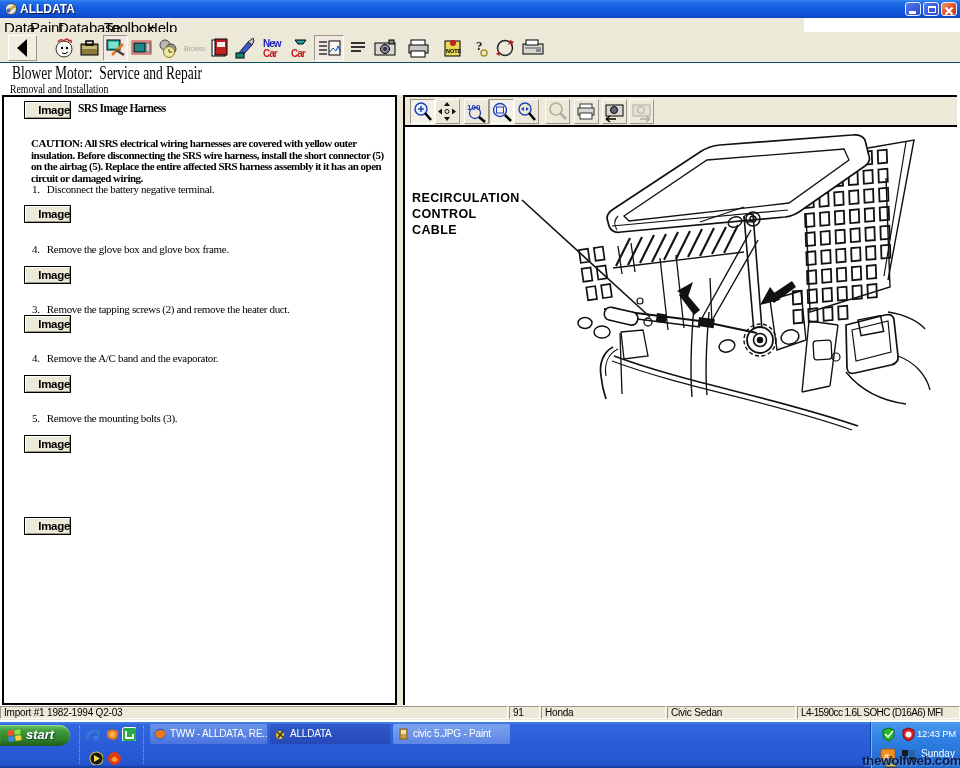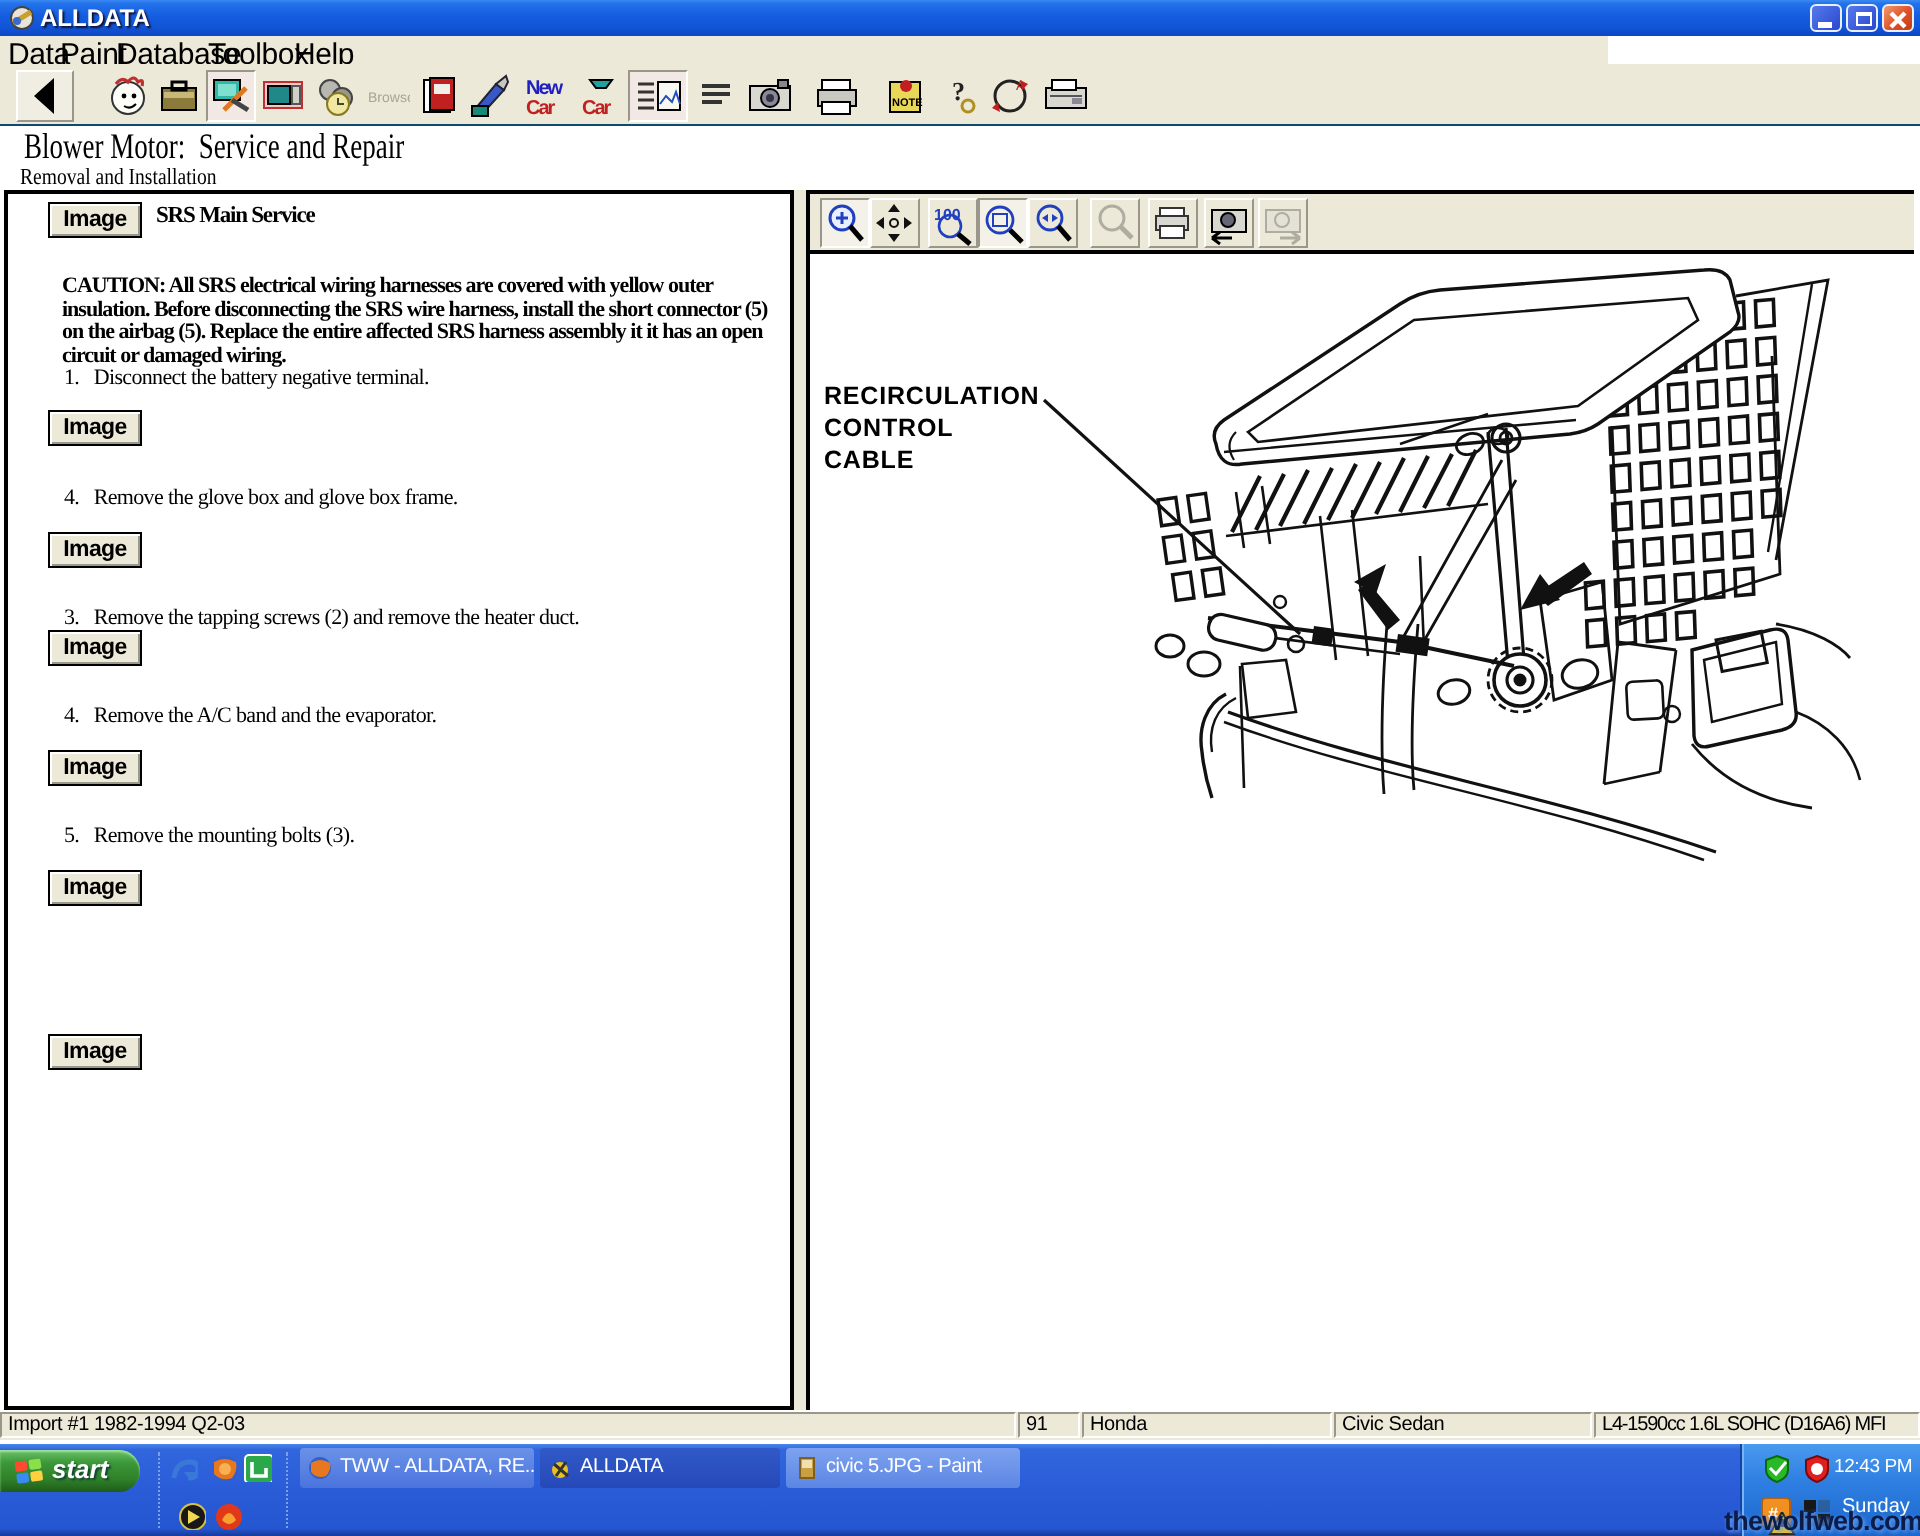--- a/index.html
+++ b/index.html
@@ -17,21 +17,21 @@
 #leftpane{position:absolute;left:2px;top:95px;width:395px;height:610px;background:#fff;border:2px solid #000;overflow:hidden;font-family:"Liberation Serif",serif;font-size:11px;color:#000}
 #leftpane .t{position:absolute;white-space:pre;letter-spacing:-0.33px;line-height:11.6px}
 #gutter{position:absolute;left:397px;top:95px;width:6px;height:610px;background:#ece9d8}
 #rtoolbar{position:absolute;left:403px;top:95px;width:554px;height:32px;background:#ece9d8;border-top:2px solid #000;border-bottom:2px solid #000;border-left:2px solid #000}
 .rbtn{position:absolute;top:2px;height:25px;width:25px;background:#ece9d8;border:1px solid;border-color:#fff #9a968a #9a968a #fff}
 .rbtn.dn{border-color:#9a968a #fff #fff #9a968a;background:#f4f2e8}
 #rimg{position:absolute;left:403px;top:127px;width:557px;height:578px;background:#fff;border-left:2px solid #000}
 #statusbar{position:absolute;left:0;top:706px;width:960px;height:14px;background:#ece9d8;font-size:10px;letter-spacing:-0.2px}
 .scell{position:absolute;top:0;height:13px;border:1px solid;border-color:#9a968a #fff #fff #9a968a;padding:0 3px;white-space:nowrap;overflow:hidden}
 #taskbar{position:absolute;left:0;top:722px;width:960px;height:46px;background:linear-gradient(#4a86e8 0%,#3166dd 6%,#2a5cd8 50%,#2456d0 92%,#16399a 100%);overflow:hidden}
-.imgbtn{position:absolute;width:47px;height:18px;background:#ece9d8;border:1px solid #000;box-shadow:inset 1px 1px 0 #fff,inset -1px -1px 0 #9a9a8a;font-family:"Liberation Sans",sans-serif;font-weight:bold;font-size:11.5px;text-align:center;line-height:16px;letter-spacing:-0.3px}
+.imgbtn{position:absolute;width:47px;height:18px;background:#ece9d8;border:1px solid #000;box-shadow:inset 1px 1px 0 #fff,inset -1px -1px 0 #9a9a8a;font-family:"Liberation Sans",sans-serif;font-weight:bold;font-size:11.5px;text-align:right;line-height:16px;letter-spacing:-0.3px}
 .taskbtn{position:absolute;top:2px;height:20px;border-radius:2px;color:#fff;font-size:10px;letter-spacing:-0.2px;white-space:nowrap;overflow:hidden}
 .qlicon{position:absolute;width:14px;height:14px}
 </style></head><body>
 
 <div id="titlebar">
  <svg style="position:absolute;left:4px;top:2px" width="14" height="14">
       <circle cx="7" cy="7" r="5.5" fill="#e8e4d8" stroke="#444" stroke-width="1"></circle>
       <path d="M2.5,9.5 L11.5,4" stroke="#c8a030" stroke-width="2.5"></path>
       <circle cx="4.5" cy="8.5" r="2" fill="#3a6ad0"></circle>
     </svg>
@@ -151,21 +151,21 @@
       </svg></div>
 </div>
 
 <div id="header">
  <div id="h1">Blower Motor:  Service and Repair</div>
  <div id="h2">Removal and Installation</div>
 </div>
 
 <div id="leftpane">
  <div class="imgbtn" style="left:20px;top:4px">Image</div>
- <div class="t" style="left:74px;top:6px;font-weight:bold;letter-spacing:-0.6px;font-size:11.5px">SRS Main Service</div>
+ <div class="t" style="left:74px;top:6px;font-weight:bold;letter-spacing:-0.6px;font-size:11.5px">SRS Image Harness</div>
  <div class="t" style="left:27px;top:41px;font-weight:bold;letter-spacing:-0.5px">CAUTION: All SRS electrical wiring harnesses are covered with yellow outer<br>insulation. Before disconnecting the SRS wire harness, install the short connector (5)<br>on the airbag (5). Replace the entire affected SRS harness assembly it it has an open<br>circuit or damaged wiring.</div>
  <div class="t" style="left:28px;top:87px">1.   Disconnect the battery negative terminal.</div>
  <div class="imgbtn" style="left:20px;top:108px">Image</div>
  <div class="t" style="left:28px;top:147px">4.   Remove the glove box and glove box frame.</div>
  <div class="imgbtn" style="left:20px;top:169px">Image</div>
  <div class="t" style="left:28px;top:207px">3.   Remove the tapping screws (2) and remove the heater duct.</div>
  <div class="imgbtn" style="left:20px;top:218px">Image</div>
  <div class="t" style="left:28px;top:256px">4.   Remove the A/C band and the evaporator.</div>
  <div class="imgbtn" style="left:20px;top:278px">Image</div>
  <div class="t" style="left:28px;top:316px">5.   Remove the mounting bolts (3).</div>

